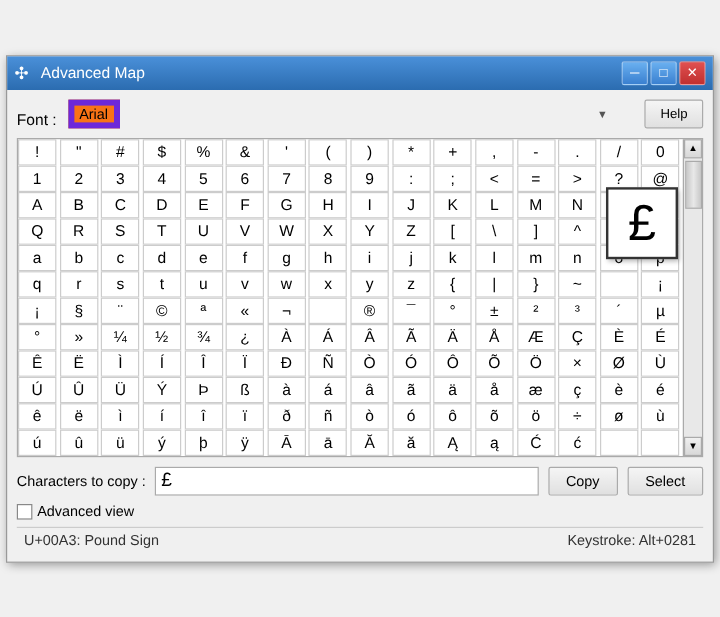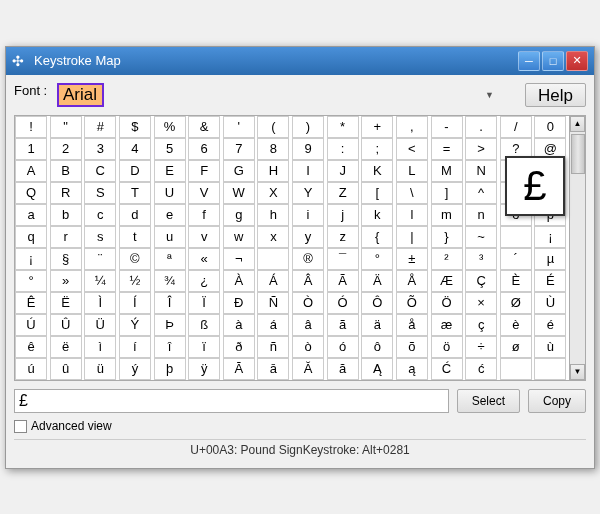--- a/index.html
+++ b/index.html
@@ -70,36 +70,36 @@
     .tb-btn.close {
       background: linear-gradient(to bottom, #e05050, #c03030);
     }
 
     .content {
       padding: 8px;
     }
 
     .font-row {
       display: flex;
-      align-items: flex-start;
+      align-items: flex-end;
       gap: 8px;
       margin-bottom: 8px;
     }
 
     .font-label {
       font-size: 13px;
       min-width: 35px;
     }
 
     .font-select {
       flex: 1;
       height: 24px;
-      font-size: 17px;
-      border: 2px solid #6d28d9;
-      background: #fdba74;
+      font-size: 12px;
+      border: 5px solid #6d28d9;
+      background: #f97316;
       padding: 0 4px;
       appearance: none;
       -webkit-appearance: none;
     }
 
     .font-select-wrap {
       flex: 1;
       position: relative;
     }
 
@@ -112,21 +112,21 @@
       font-size: 9px;
       color: #555;
       pointer-events: none;
     }
 
     .help-btn {
       padding: 2px 12px;
       height: 24px;
       background: linear-gradient(to bottom, #f5f5f5, #e0e0e0);
       border: 1px solid #aaa;
-      font-size: 17px;
+      font-size: 11px;
       cursor: pointer;
       border-radius: 2px;
       margin-left: 19px;
     }
 
     .char-grid-container {
       border: 1px solid #aaa;
       background: white;
       display: flex;
       position: relative;
@@ -249,37 +249,37 @@
     .checkbox {
       width: 13px;
       height: 13px;
       border: 1px solid #888;
       background: white;
       display: inline-block;
     }
 
     .status-bar {
       display: flex;
-      justify-content: center;
+      justify-content: space-between;
       padding: 3px 6px;
       border-top: 1px solid #ccc;
       margin-top: 6px;
       font-size: 12px;
       color: #333;
     }
   </style>
 </head>
 <body>
 
 <div class="window">
 
   <div class="title-bar">
     <div class="title-bar-left">
       <span class="title-bar-icon">✣</span>
-      <span class="title-bar-title">Keystroke Map</span>
+      <span class="title-bar-title">Advanced Map</span>
     </div>
     <div class="title-bar-controls">
       <div class="tb-btn">─</div>
       <div class="tb-btn">□</div>
       <div class="tb-btn close">✕</div>
     </div>
   </div>
 
   <div class="content">
 
@@ -494,23 +494,24 @@
       <div class="scrollbar">
         <div class="scroll-arrow">▲</div>
         <div class="scroll-track">
           <div class="scroll-thumb"></div>
         </div>
         <div class="scroll-arrow">▼</div>
       </div>
     </div>
 
     <div class="bottom-row">
+      <span class="chars-label">Characters to copy :</span>
       <input class="chars-input" type="text" value="£" style="">
+      <button class="action-btn">Copy</button>
       <button class="action-btn">Select</button>
-      <button class="action-btn">Copy</button>
     </div>
 
     <div class="advanced-row">
       <div class="checkbox"></div>
       <span>Advanced view</span>
     </div>
 
     <div class="status-bar">
       <span>U+00A3: Pound Sign</span>
       <span>Keystroke: Alt+0281</span>

